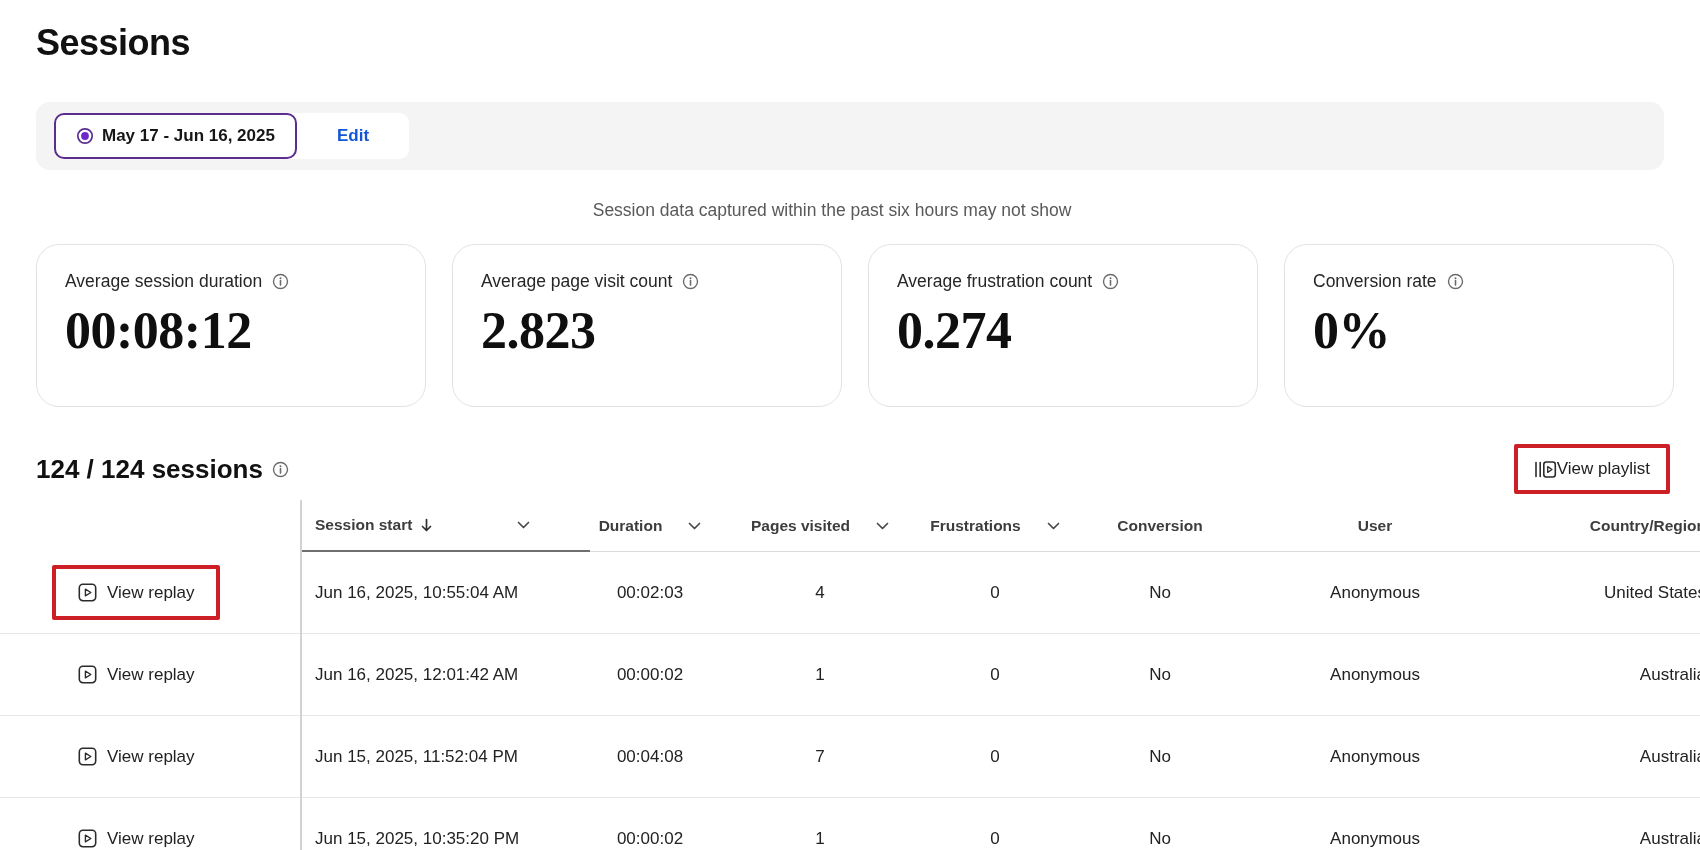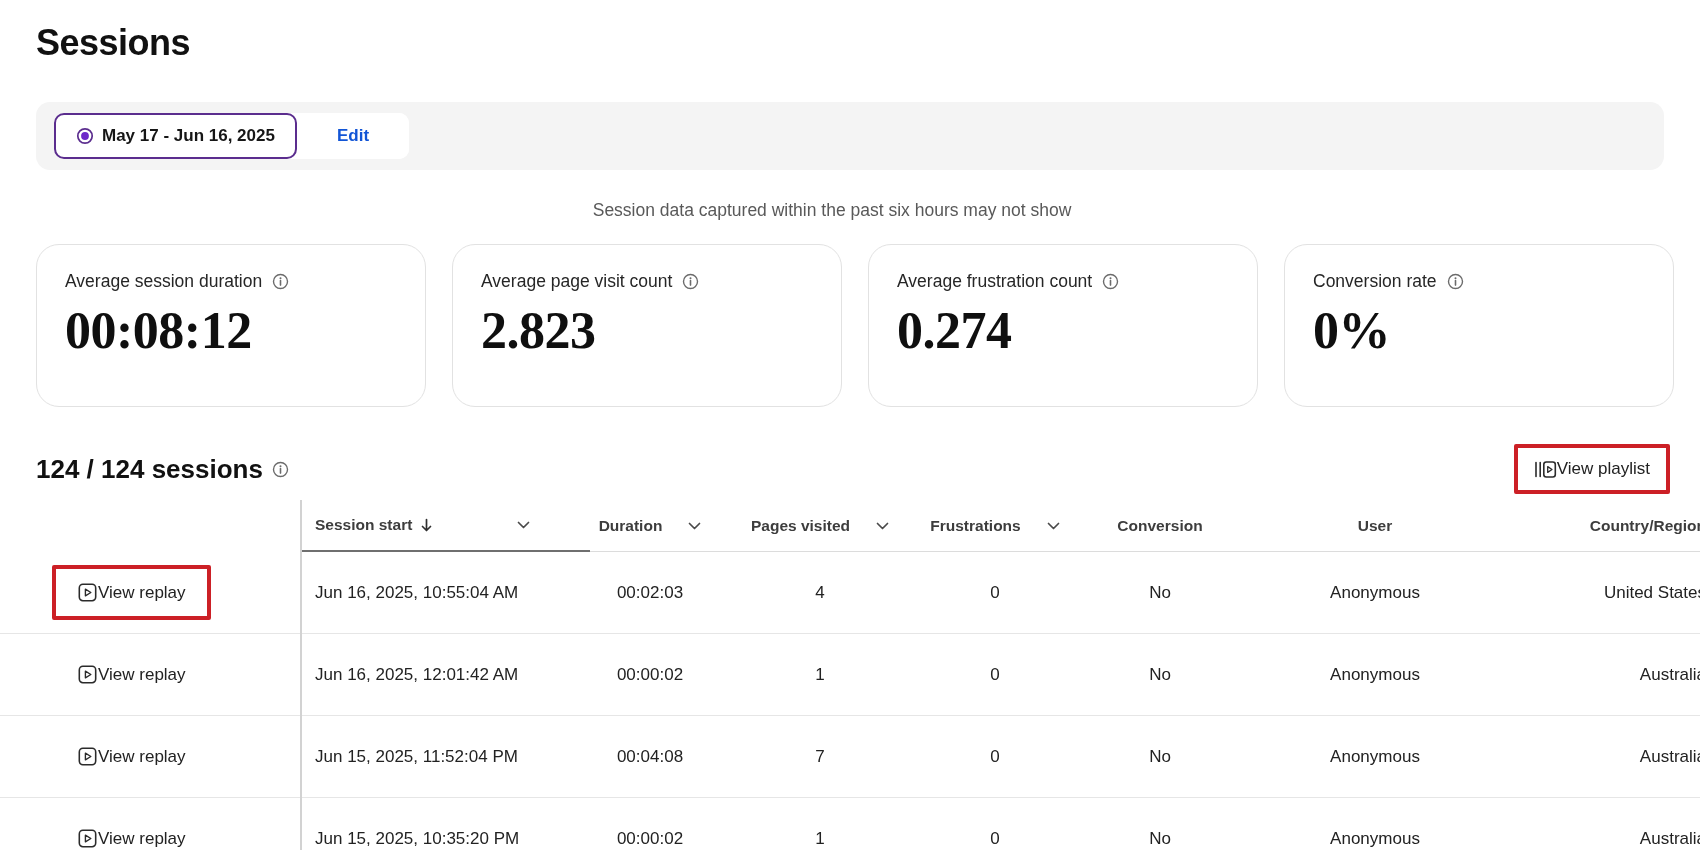--- a/index.html
+++ b/index.html
@@ -41,21 +41,21 @@
   .hcell .sort-gap { margin-left: 8px; display: inline-flex; }
   .hcell .chev-far { margin-left: 84px; display: inline-flex; }
   .chev { display: inline-flex; cursor: pointer; }
 
   .row { height: 82px; }
   .cell { display: flex; align-items: center; height: 100%; font-size: 17px; color: #222; border-bottom: 1px solid #e6e6e6; white-space: nowrap; }
   .cell.left { padding-left: 15px; justify-content: flex-start; }
   .cell.center { justify-content: center; }
   .cell.right { justify-content: flex-end; }
 
-  .replay-btn { display: inline-flex; align-items: center; background: transparent; border: none; font-size: 17px; color: #222; cursor: pointer; white-space: nowrap; font-family: inherit; }
+  .replay-btn { display: inline-flex; align-items: center; gap: 9px; background: transparent; border: none; font-size: 17px; color: #222; cursor: pointer; white-space: nowrap; font-family: inherit; }
   .replay-plain { margin-left: 77px; }
   .replay-annotated { margin-left: 52px; padding: 13px 21px; }
 
   svg { display: block; flex: none; }
 </style>
 </head>
 <body>
 
 <div class="page">
 

